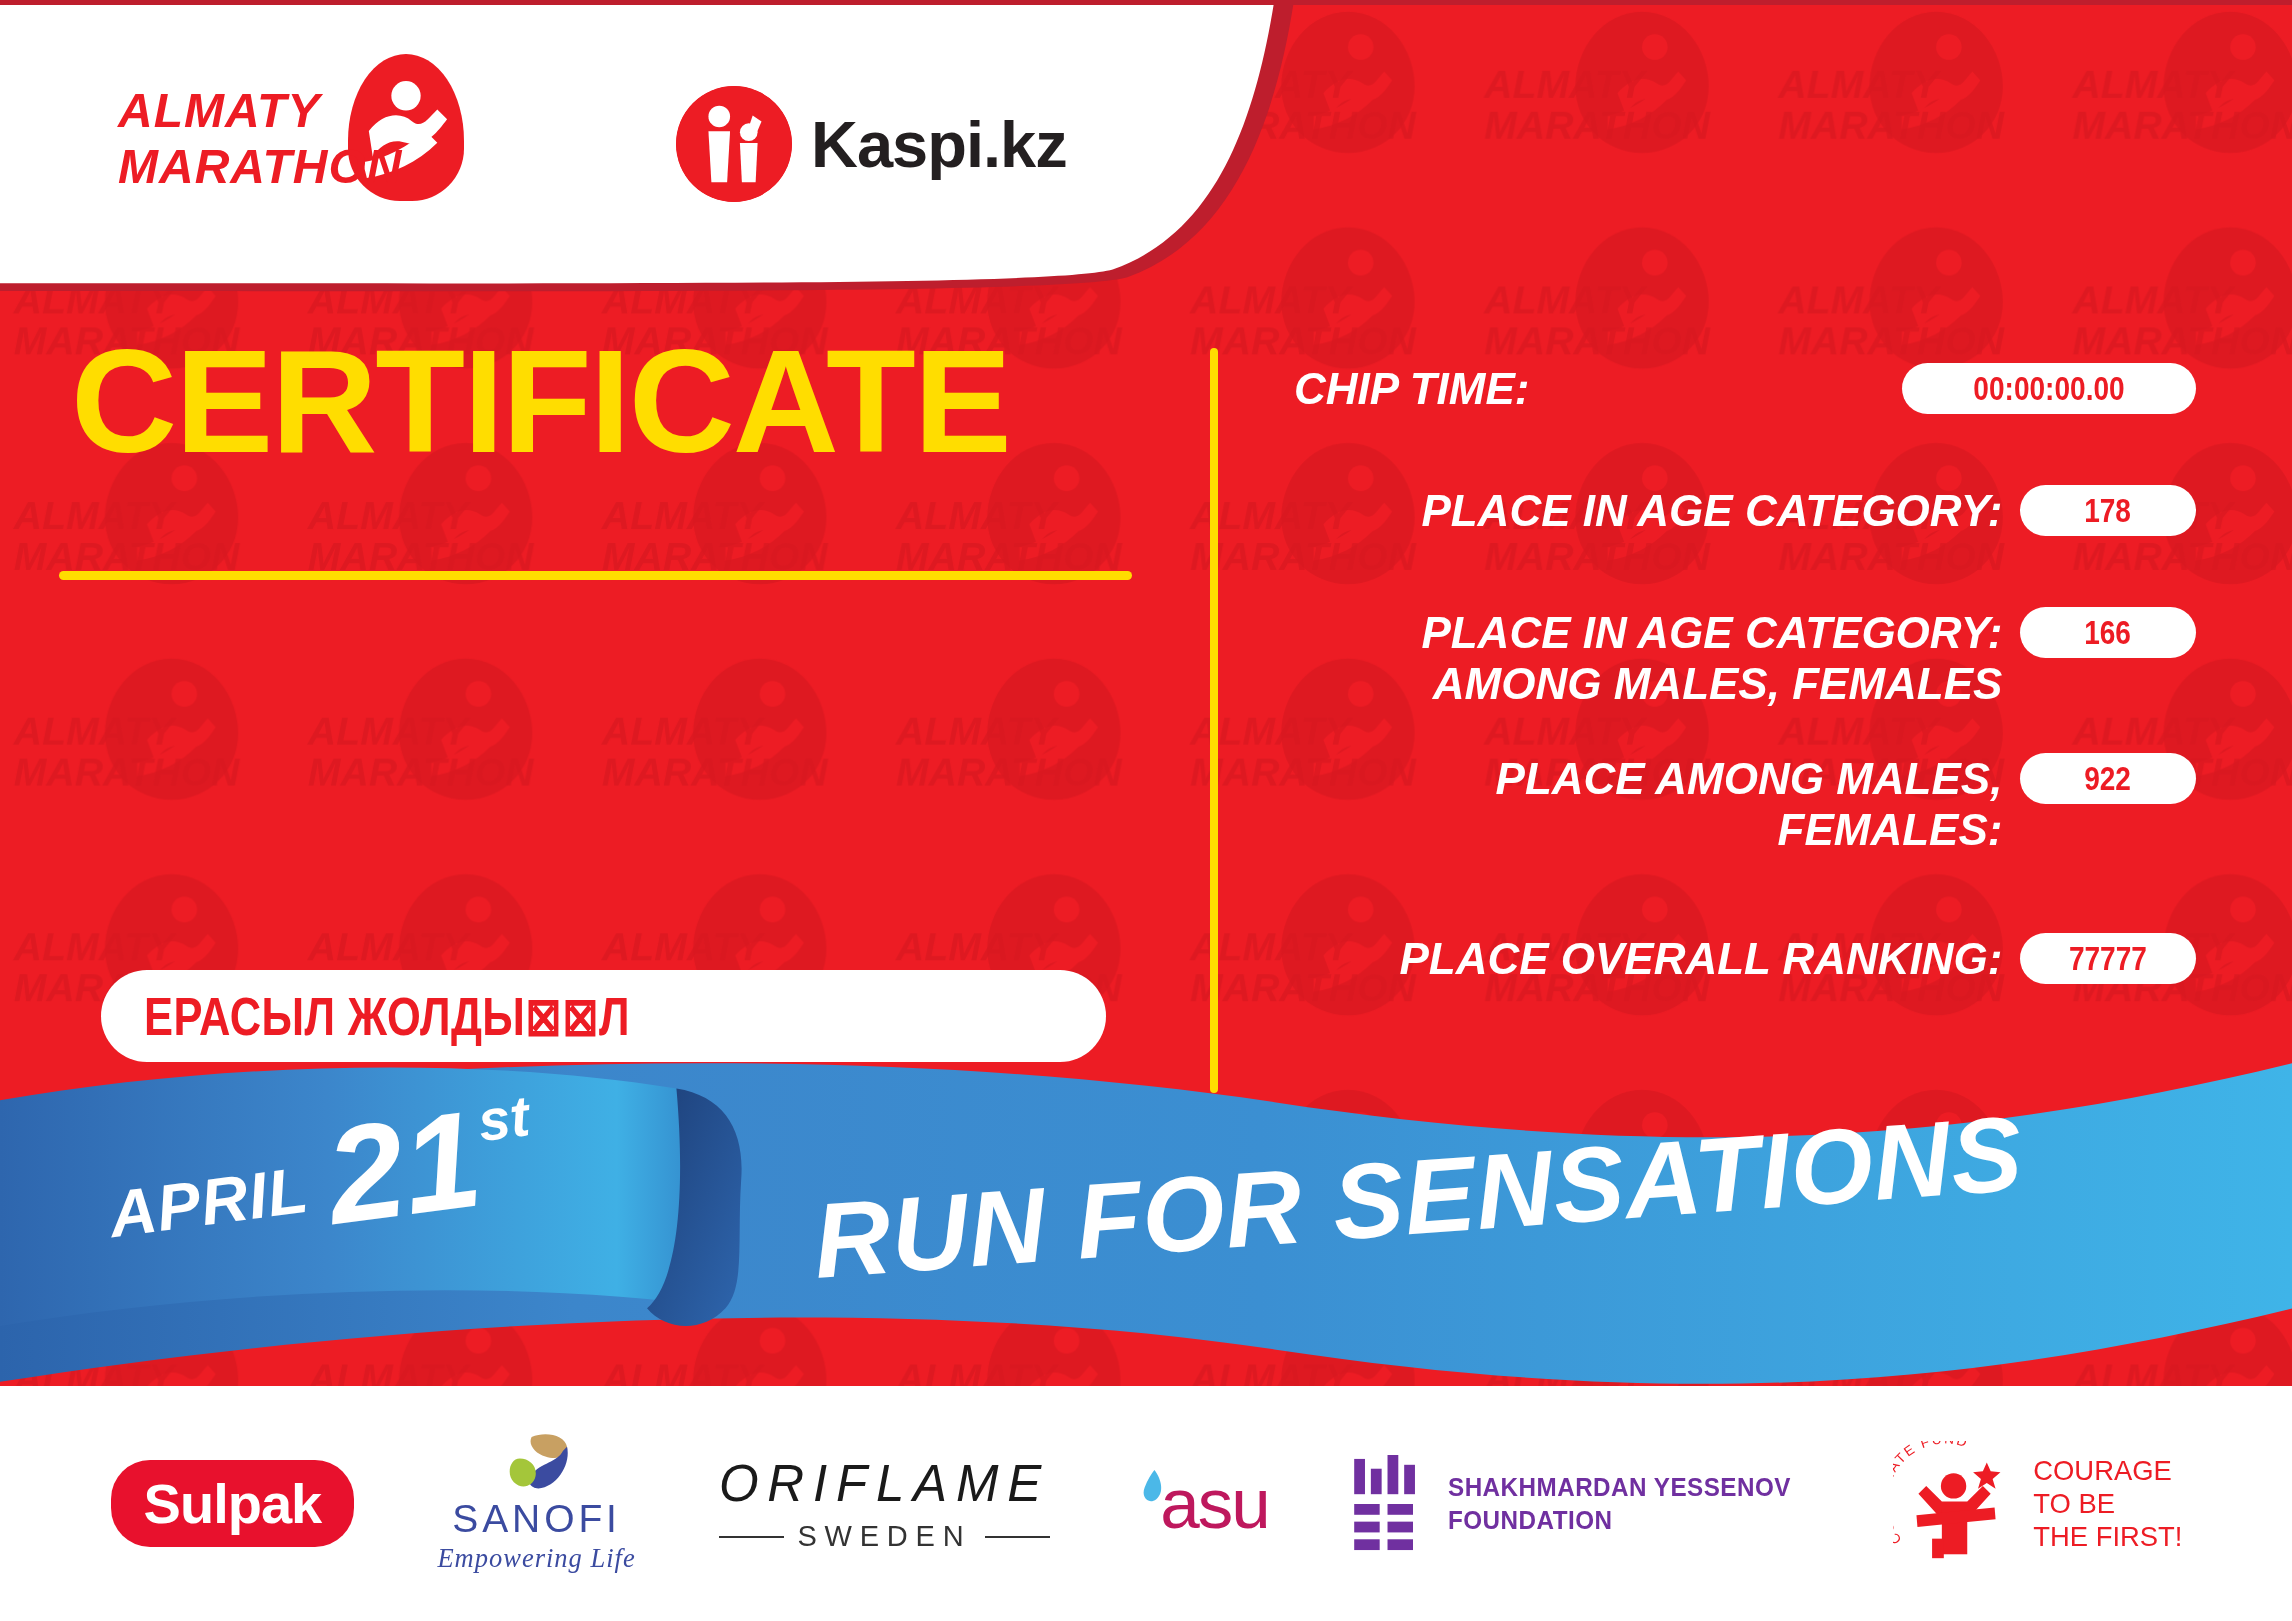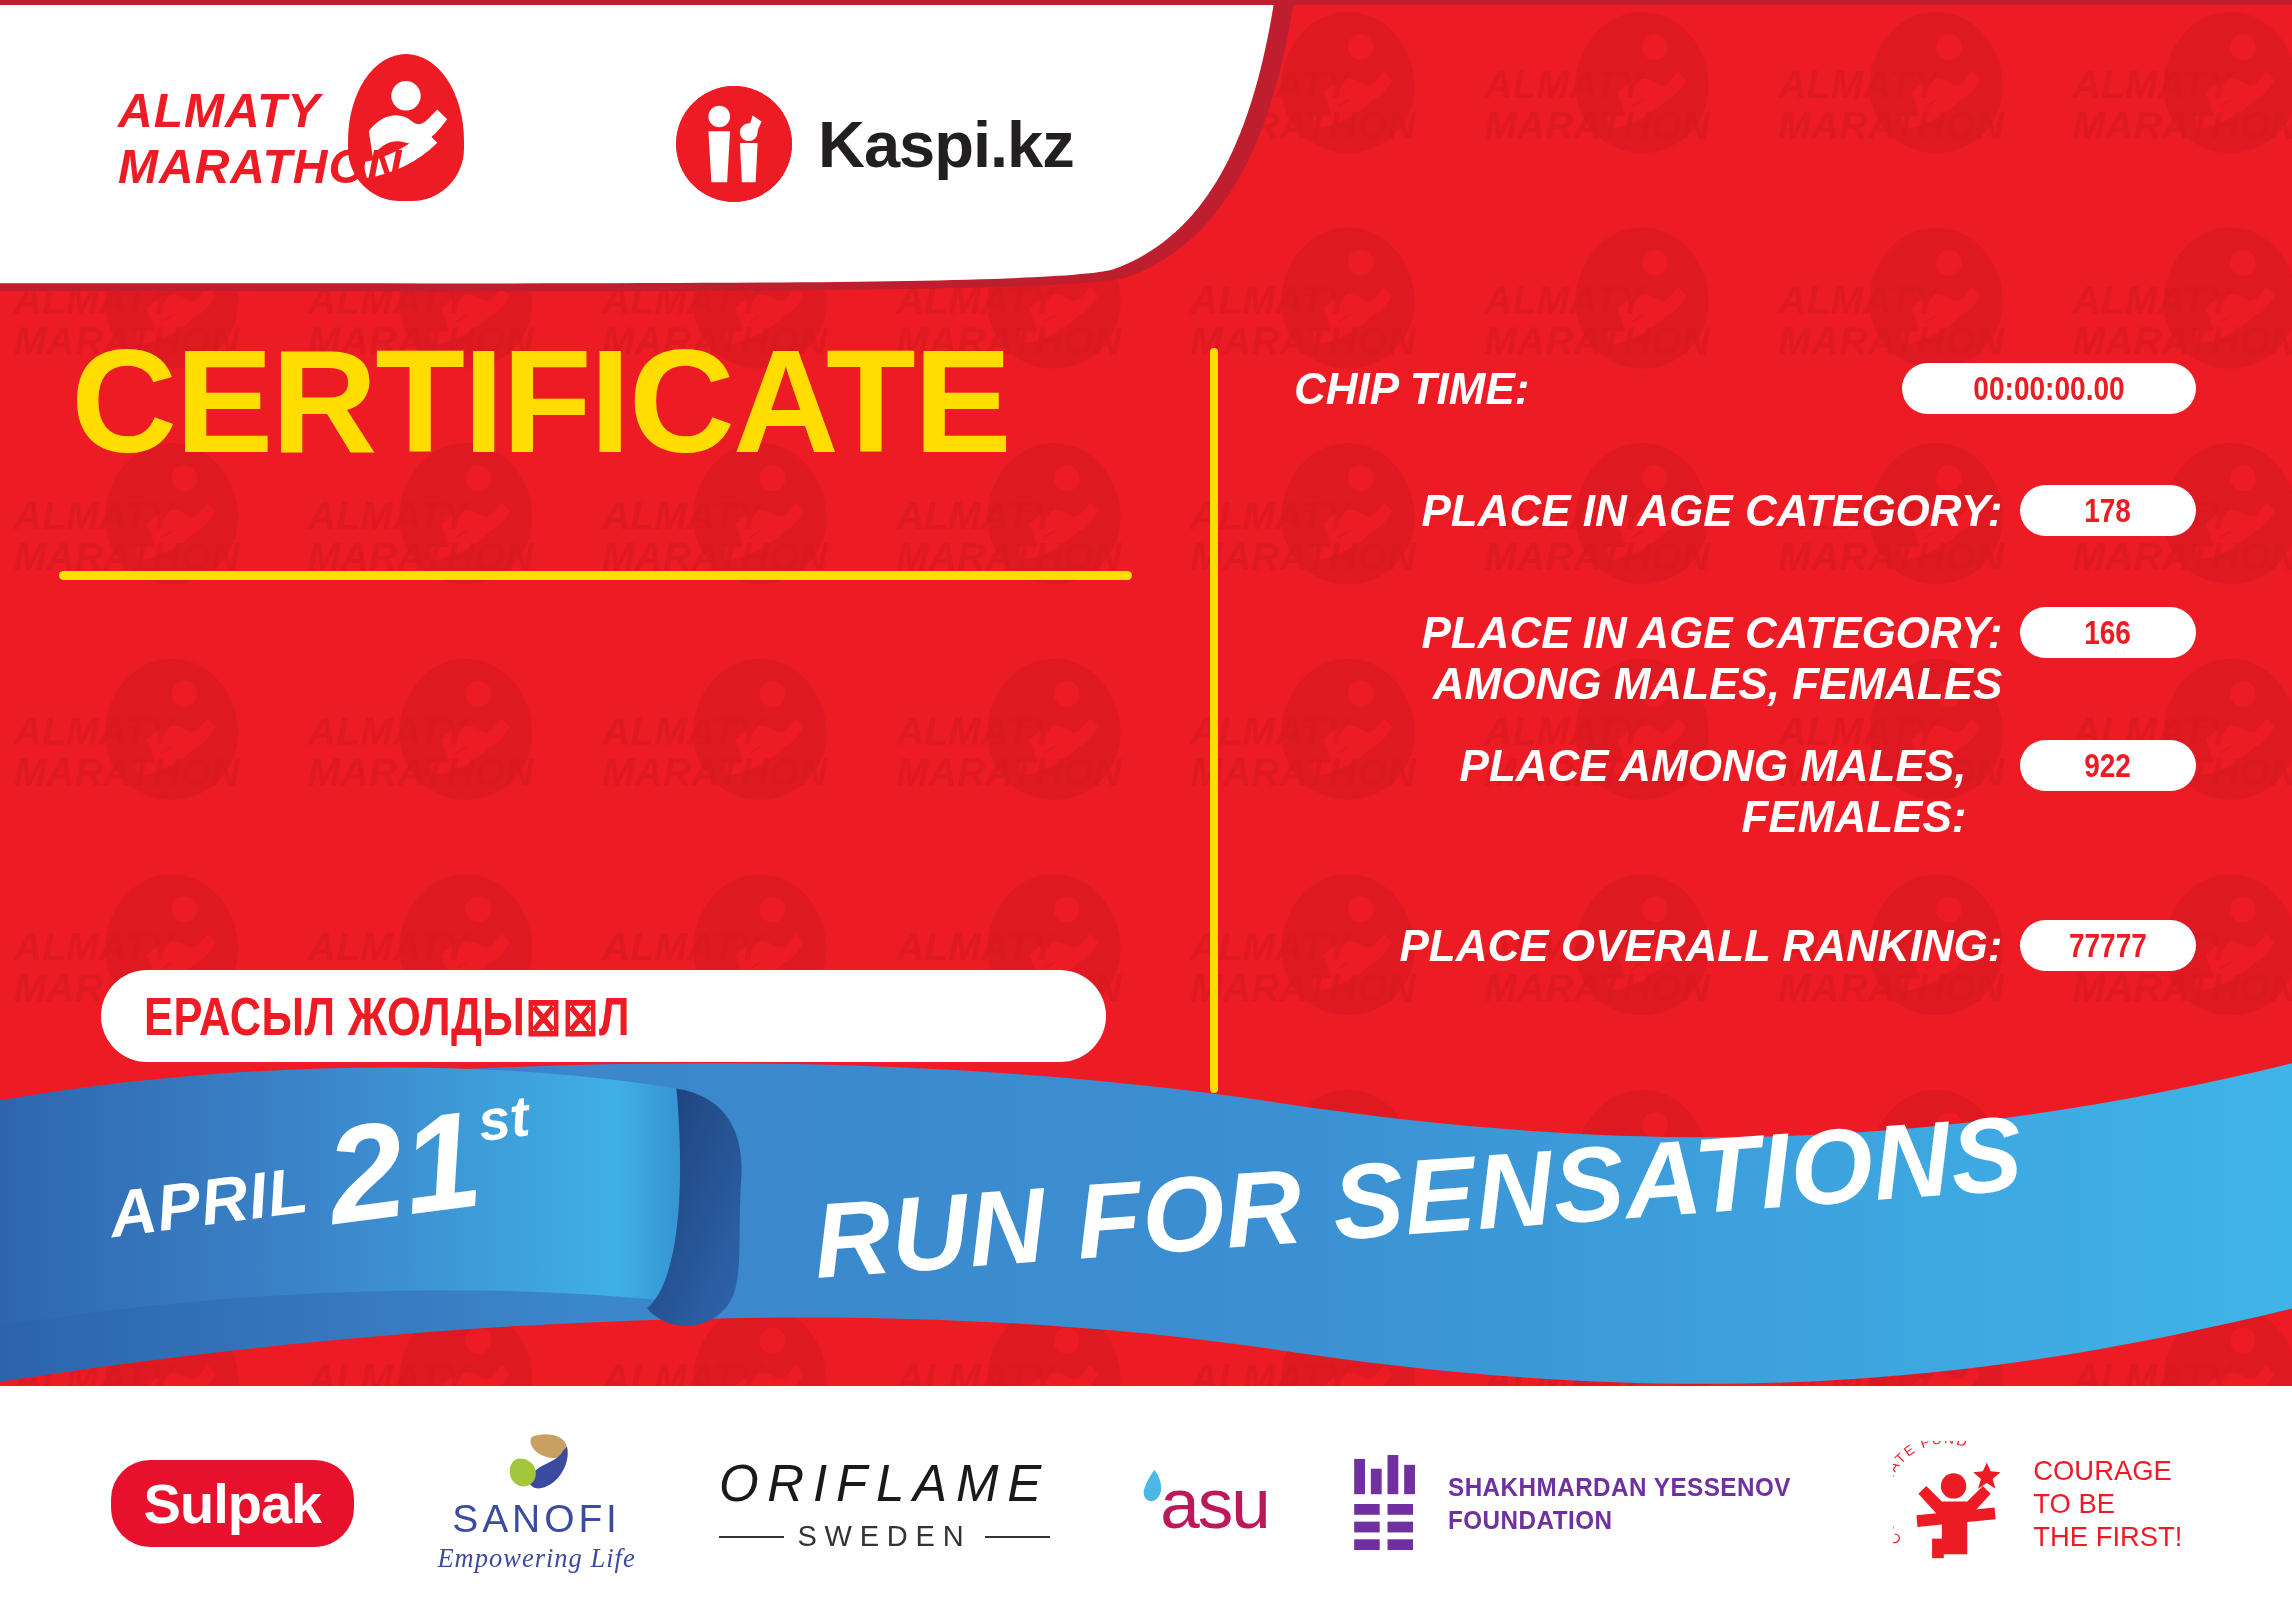--- a/index.html
+++ b/index.html
@@ -40,21 +40,21 @@
     white-space:pre-line;
   }
   .am-drop{
     position:absolute;left:230px;top:0px;width:116px;height:147px;
     background:#ED1C24;
     border-radius:56% 56% 50% 50% / 66% 66% 40% 40%;
   }
   .am-runner{position:absolute;left:243px;top:21.6px;}
 
   
-  .kaspi{position:absolute;left:676px;top:86px;display:flex;align-items:center;gap:26px;}
+  .kaspi{position:absolute;left:676px;top:86px;display:flex;align-items:center;gap:19px;}
   .kaspi-mark{width:116px;height:116px;background:#ED1C24;border-radius:50%;position:relative;overflow:hidden;}
   .kaspi-text{
     font-size:65px;font-weight:bold;color:#231F20;letter-spacing:-1px;
     font-family:"Liberation Sans",sans-serif;
   }
 
   
   #main{position:absolute;left:0;top:294px;width:2293px;height:882px;z-index:5;}
 
   .cert-title{
@@ -127,21 +127,21 @@
   }
   .stat-pill span{
     color:#ED1C24;font-weight:bold;font-size:33px;
     font-family:"Liberation Sans",sans-serif;transform:scaleX(.85);
   }
   #stat-0{margin-top:0px;}
   #stat-0 .stat-label{text-align:left;}
   #stat-0 .stat-pill{width:294px;}
   #stat-1{margin-top:71px;}
   #stat-2{margin-top:71px;}
-  #stat-3{margin-top:31px;gap:36px;}
+  #stat-3{margin-top:44px;}
   #stat-4{margin-top:78px;}
 
   
   #ribbon{position:absolute;left:0;top:1063px;width:2293px;height:412px;z-index:7;}
   .ribbon-date{
     position:absolute;left:116px;top:1137px;z-index:9;
     color:#fff;font-weight:bold;font-style:italic;
     font-family:"Liberation Sans",sans-serif;
     transform:rotate(-7.5deg);transform-origin:left bottom;
     display:flex;align-items:flex-end;

